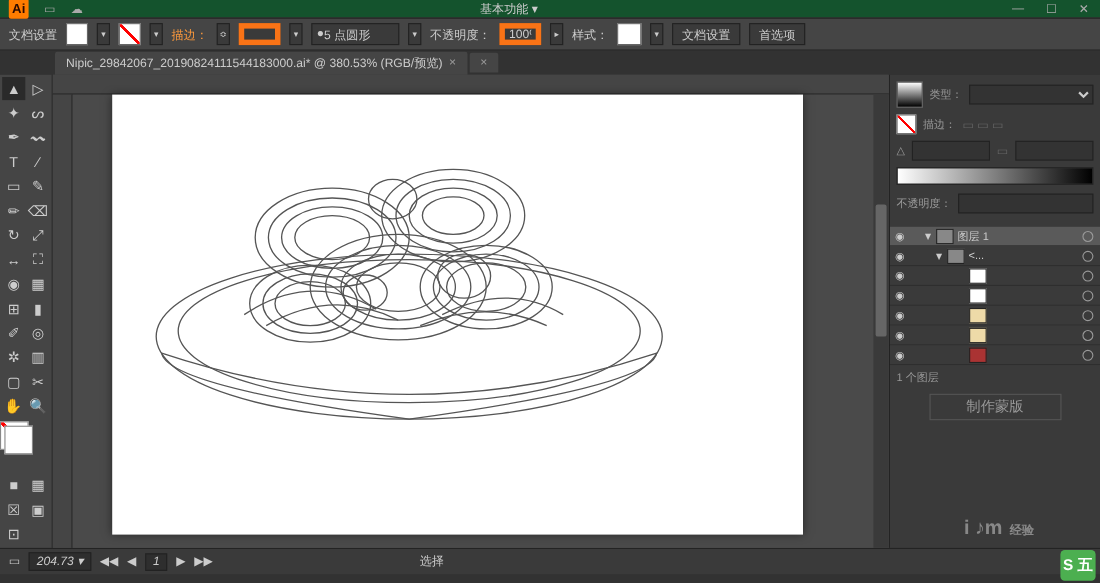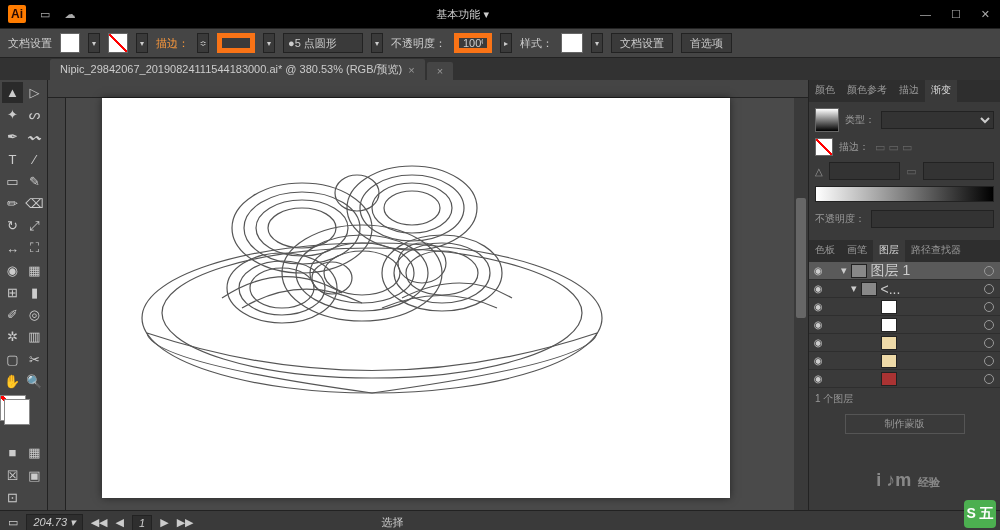--- a/index.html
+++ b/index.html
@@ -1,38 +1,38 @@
 <!DOCTYPE html>
 <html><head>
 <meta charset="utf-8">
 <style>
 * { margin: 0; padding: 0; box-sizing: border-box; font-family: "Microsoft YaHei", sans-serif; font-size: 11px; }
 body { width: 1000px; height: 530px; background: #323232; overflow: hidden; position: relative; }
 
-.titlebar { height: 28px; background: #000000; display: flex; align-items: center; padding-left: 8px; }
+.titlebar { height: 16px; background: #14532d; display: flex; align-items: center; padding-left: 8px; }
 .ai-logo { width: 18px; height: 18px; background: #ff7c00; color: #2a0a00; font-weight: bold; display: flex; align-items: center; justify-content: center; font-size: 12px; border-radius: 2px; }
 .menu-items { display: flex; margin-left: 10px; }
 .menu-items span { color: #ccc; padding: 0 8px; cursor: pointer; }
 .win-controls { margin-left: auto; display: flex; }
 .win-controls span { color: #aaa; padding: 0 10px; cursor: pointer; }
 .workspace-label { color: #ccc; margin-left: auto; padding-right: 60px; }
 
 .controlbar { height: 30px; background: #454545; display: flex; align-items: center; padding: 0 8px; gap: 8px; border-top: 1px solid #222; border-bottom: 1px solid #222; }
 .controlbar .lbl { color: #ccc; }
 .swatch { width: 20px; height: 20px; border: 1px solid #666; }
 .swatch.white { background: #fff; }
 .swatch.none { background: #fff; position: relative; }
 .swatch.none::after { content: ""; position: absolute; left: 0; top: 0; width: 100%; height: 100%; background: linear-gradient(to top right, transparent 45%, red 45%, red 55%, transparent 55%); }
 .stroke-link { color: #ff9a3c; }
 .num-input { background: #3a3a3a; border: 5px solid #f97316; color: #ccc; width: 38px; height: 20px; padding: 0 4px; }
 .sel { background: #3a3a3a; border: 1px solid #222; color: #ccc; height: 20px; padding: 0 4px; display: flex; align-items: center; }
 .arrow-btn { width: 12px; height: 20px; background: #3a3a3a; border: 1px solid #222; color: #ccc; display: flex; align-items: center; justify-content: center; font-size: 8px; }
 .btn { background: #3a3a3a; border: 1px solid #222; color: #ccc; padding: 2px 8px; height: 20px; display: flex; align-items: center; }
 
-.tabbar { height: 22px; background: #323232; display: flex; align-items: flex-end; padding-left: 50px; }
+.tabbar { height: 22px; background: #323232; display: flex; align-items: center; padding-left: 50px; }
 .doc-tab { background: #454545; color: #ccc; padding: 3px 10px; border-radius: 2px 2px 0 0; margin-right: 2px; display: flex; align-items: center; gap: 6px; font-size: 10px; }
 .doc-tab .x { color: #999; cursor: pointer; }
 
 .main { display: flex; height: 430px; }
 
 .toolbox { width: 48px; background: #454545; display: flex; flex-wrap: wrap; padding: 2px; gap: 1px; border-right: 1px solid #222; }
 .tool { width: 21px; height: 21px; display: flex; align-items: center; justify-content: center; color: #ccc; cursor: pointer; font-size: 13px; }
 .tool.active { background: #2a2a2a; }
 .tool-fill { width: 44px; height: 44px; position: relative; margin-top: 4px; }
 .fill-sw { position: absolute; width: 26px; height: 26px; border: 1px solid #888; }
@@ -57,24 +57,24 @@
 .panel-row { display: flex; align-items: center; gap: 6px; margin-bottom: 6px; }
 .panel-row .lbl { color: #999; font-size: 10px; }
 .mini-sel { background: #333; border: 1px solid #222; color: #ccc; height: 18px; flex: 1; font-size: 10px; }
 .grad-bar { height: 16px; background: linear-gradient(to right, #fff, #000); border: 1px solid #222; }
 .layers-body { max-height: 130px; overflow: hidden; }
 .layer-row { display: flex; align-items: center; height: 18px; background: #3a3a3a; border-bottom: 1px solid #2e2e2e; }
 .layer-row.top { background: #5a5a5a; }
 .eye { width: 18px; color: #ccc; text-align: center; font-size: 10px; }
 .lock { width: 14px; }
 .layer-thumb { width: 16px; height: 14px; background: #888; margin: 0 4px; border: 1px solid #222; }
-.layer-name { color: #ccc; font-size: 14px; flex: 1; }
+.layer-name { color: #ccc; font-size: 10px; flex: 1; }
 .layer-circle { width: 10px; height: 10px; border: 1px solid #999; border-radius: 50%; margin-right: 6px; }
 .layer-status { color: #999; font-size: 10px; padding: 4px 6px; }
-.make-btn { margin: 4px auto; width: 120px; text-align: center; color: #999; border: 1px solid #555; padding: 2px; font-size: 10px; }
+.make-btn { margin: 4px auto; width: 120px; text-align: center; color: #999; border: 1px solid #555; padding: 2px; font-size: 13px; }
 
 .statusbar { height: 24px; background: #3a3a3a; display: flex; align-items: center; padding: 0 8px; gap: 8px; border-top: 1px solid #222; color: #ccc; font-size: 10px; }
 .zoom-field { background: #2e2e2e; border: 1px solid #222; padding: 1px 6px; font-style: italic; }
 
 .watermark { position: absolute; right: 60px; bottom: 38px; color: rgba(255,255,255,0.4); font-size: 24px; font-weight: bold; pointer-events: none; }
 .logo-prefix { font-size: 18px; }
 .ime-badge { position: absolute; right: 4px; bottom: 2px; width: 32px; height: 28px; background: #4caf50; border-radius: 4px; color: #fff; display: flex; align-items: center; justify-content: center; font-size: 14px; font-weight: bold; }
 
 svg.noodles { width: 540px; height: 340px; }
 </style>
@@ -210,26 +210,20 @@
           </svg>
         </div>
       </div>
     </div>
     <div class="scrollbar-v">
         <div class="thumb"></div>
       </div>
   </div>
 
   <div class="panels-right">
-    <div class="panel-tabs">
-      <div class="panel-tab">颜色</div>
-      <div class="panel-tab">颜色参考</div>
-      <div class="panel-tab">描边</div>
-      <div class="panel-tab active">渐变</div>
-    </div>
     <div class="panel-body">
       <div class="panel-row">
         <div class="grad-preview"></div>
         <span class="lbl">类型：</span>
         <select class="mini-sel"></select>
       </div>
       <div class="panel-row">
         <div class="swatch none" style="width:18px;height:18px"></div>
         <span class="lbl">描边：</span>
         <span style="color:#666">▭ ▭ ▭</span>
@@ -240,26 +234,20 @@
         <span style="color:#666">▭</span>
         <input class="mini-sel" style="width: 40px;">
       </div>
       <div class="grad-bar"></div>
       <div class="panel-row" style="margin-top:8px">
         <span class="lbl">不透明度：</span>
         <input class="mini-sel" style="width: 50px;">
       </div>
     </div>
 
-    <div class="panel-tabs">
-      <div class="panel-tab">色板</div>
-      <div class="panel-tab">画笔</div>
-      <div class="panel-tab active">图层</div>
-      <div class="panel-tab">路径查找器</div>
-    </div>
     <div class="layers-body">
       <div class="layer-row top">
         <div class="eye">◉</div>
           <div class="lock"></div>
         <span style="color:#ccc">▾</span>
           <div class="layer-thumb"></div>
         <span class="layer-name">图层 1</span>
           <div class="layer-circle"></div>
       </div>
       <div class="layer-row">

